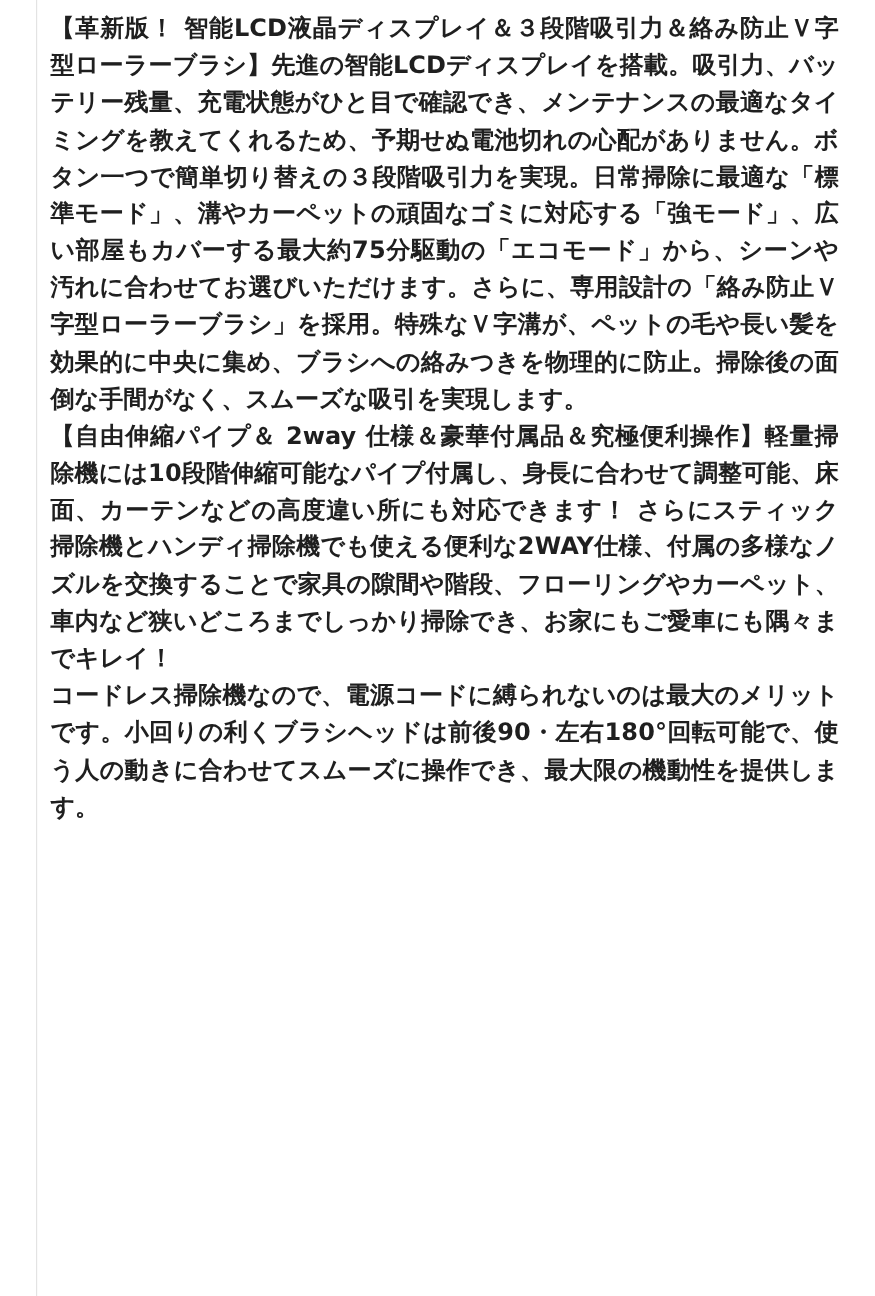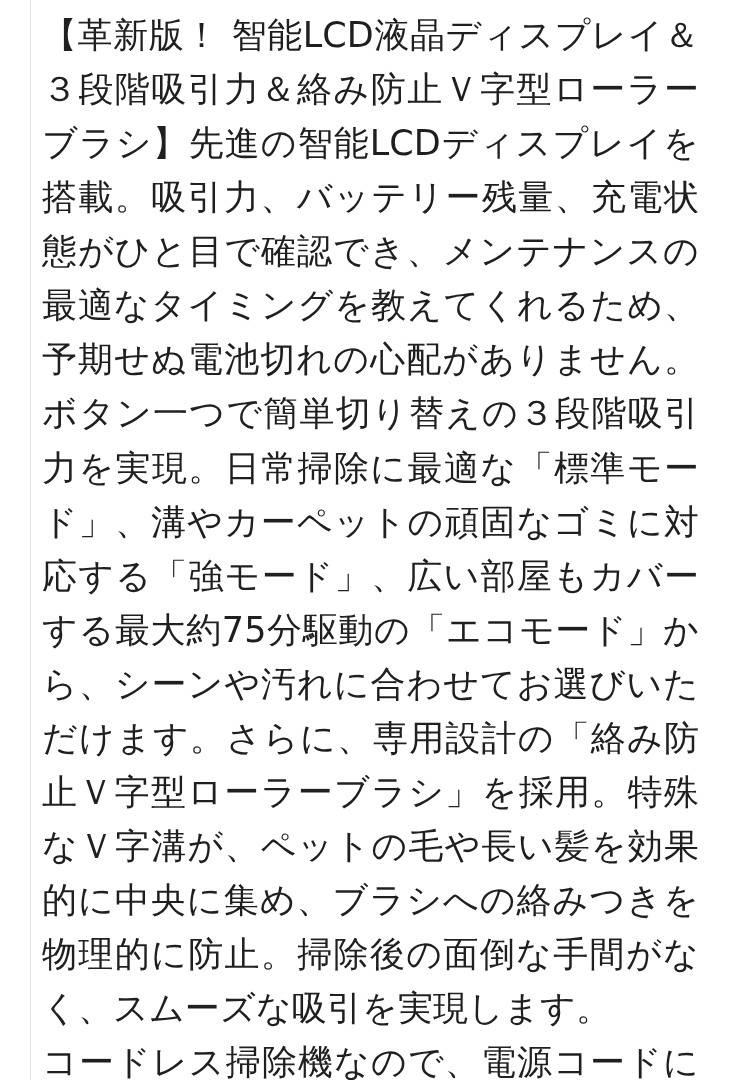--- a/index.html
+++ b/index.html
@@ -24,37 +24,38 @@
   }
   .left-rule {
     position: absolute;
     left: 30px;
     top: 0;
     bottom: 0;
     width: 1px;
     background: #e3e3e3;
   }
   .desc-block {
-    font-size: 35px;
+    font-size: 20px;
     line-height: 1.545;
     letter-spacing: 0.1px;
     text-align: justify;
     text-justify: inter-character;
     color: #1f1f1f;
-    font-weight: 400;
+    font-weight: 700;
     margin: 0 4px 0 0;
     word-break: break-all;
   }
   .desc-block + .desc-block {
     margin-top: 0px;
   }
 </style>
 </head>
 <body>
 
 <div class="page">
   <div class="left-rule"></div>
 
   <p class="desc-block">【革新版！ 智能LCD液晶ディスプレイ＆３段階吸引力＆絡み防止Ｖ字型ローラーブラシ】先進の智能LCDディスプレイを搭載。吸引力、バッテリー残量、充電状態がひと目で確認でき、メンテナンスの最適なタイミングを教えてくれるため、予期せぬ電池切れの心配がありません。ボタン一つで簡単切り替えの３段階吸引力を実現。日常掃除に最適な「標準モード」、溝やカーペットの頑固なゴミに対応する「強モード」、広い部屋もカバーする最大約75分駆動の「エコモード」から、シーンや汚れに合わせてお選びいただけます。さらに、専用設計の「絡み防止Ｖ字型ローラーブラシ」を採用。特殊なＶ字溝が、ペットの毛や長い髪を効果的に中央に集め、ブラシへの絡みつきを物理的に防止。掃除後の面倒な手間がなく、スムーズな吸引を実現します。</p>
 
+  <p class="desc-block">【自由伸縮パイプ＆ 2way 仕様＆豪華付属品＆究極便利操作】軽量掃除機には10段階伸縮可能なパイプ付属し、身長に合わせて調整可能、床面、カーテンなどの高度違い所にも対応できます！ さらにスティック掃除機とハンディ掃除機でも使える便利な2WAY仕様、付属の多様なノズルを交換することで家具の隙間や階段、フローリングやカーペット、車内など狭いどころまでしっかり掃除でき、お家にもご愛車にも隅々までキレイ！</p>
 
   <p class="desc-block">コードレス掃除機なので、電源コードに縛られないのは最大のメリットです。小回りの利くブラシヘッドは前後90・左右180°回転可能で、使う人の動きに合わせてスムーズに操作でき、最大限の機動性を提供します。</p>
 </div>
 
 </body></html>

